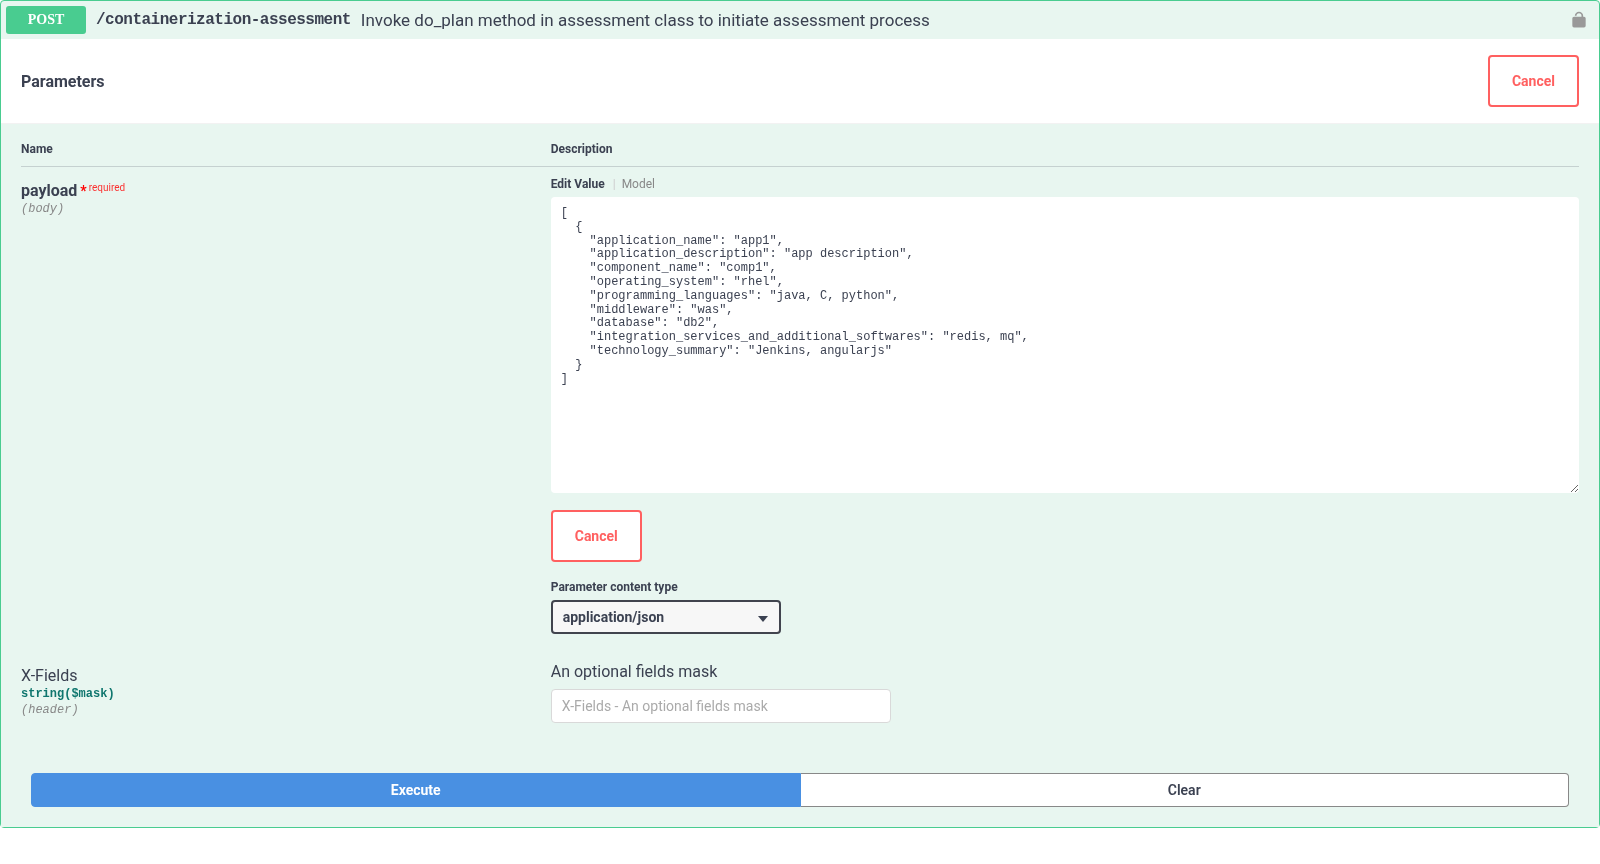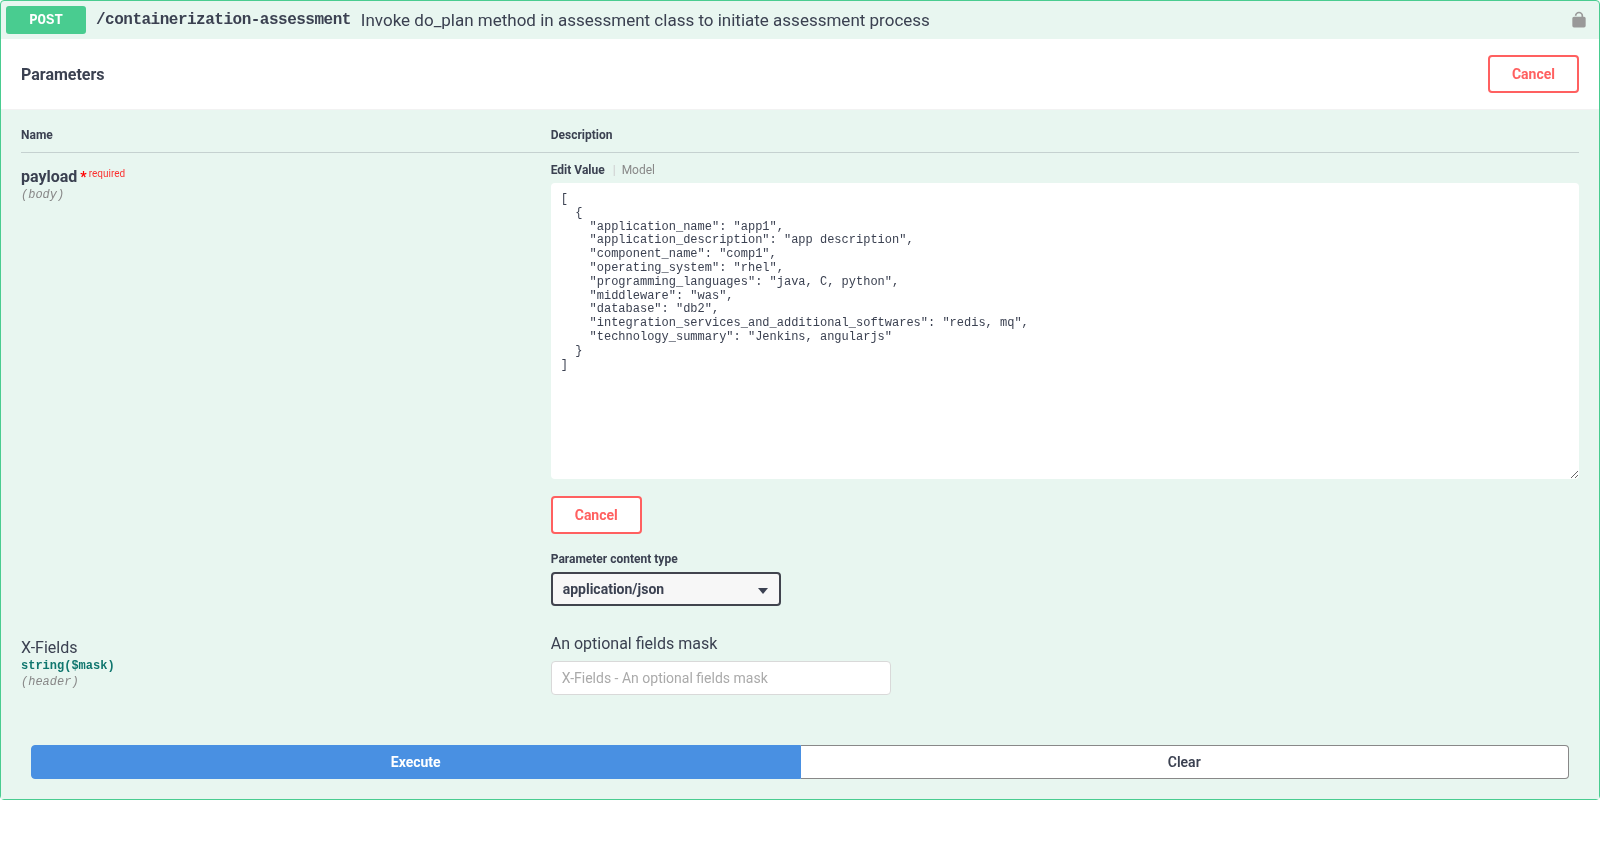--- a/index.html
+++ b/index.html
@@ -24,21 +24,21 @@
   }
   .method-badge {
     background: #49cc90;
     color: #fff;
     font-weight: 700;
     font-size: 14px;
     padding: 6px 0;
     min-width: 80px;
     text-align: center;
     border-radius: 3px;
-    font-family: Liberation Mono, monospace;
+    font-family: Liberation Serif, serif;
   }
   .path {
     font-family: "Courier New", Courier, monospace;
     font-weight: 600;
     font-size: 16px;
     color: #3b4151;
     margin-left: 10px;
     letter-spacing: -0.5px;
   }
   .summary-desc {
@@ -65,21 +65,21 @@
     gap: 28px;
   }
   .parameters-header h4 {
     font-size: 16px;
     font-weight: 700;
     color: #3b4151;
   }
   .btn {
     display: inline-block;
     border-radius: 4px;
-    padding: 9px 22px;
+    padding: 16px 22px;
     font-weight: 700;
     font-size: 14px;
     cursor: pointer;
     font-family: inherit;
     background: transparent;
   }
   .btn-cancel {
     border: 2px solid #ff6060;
     color: #ff6060;
     background: #fff;

